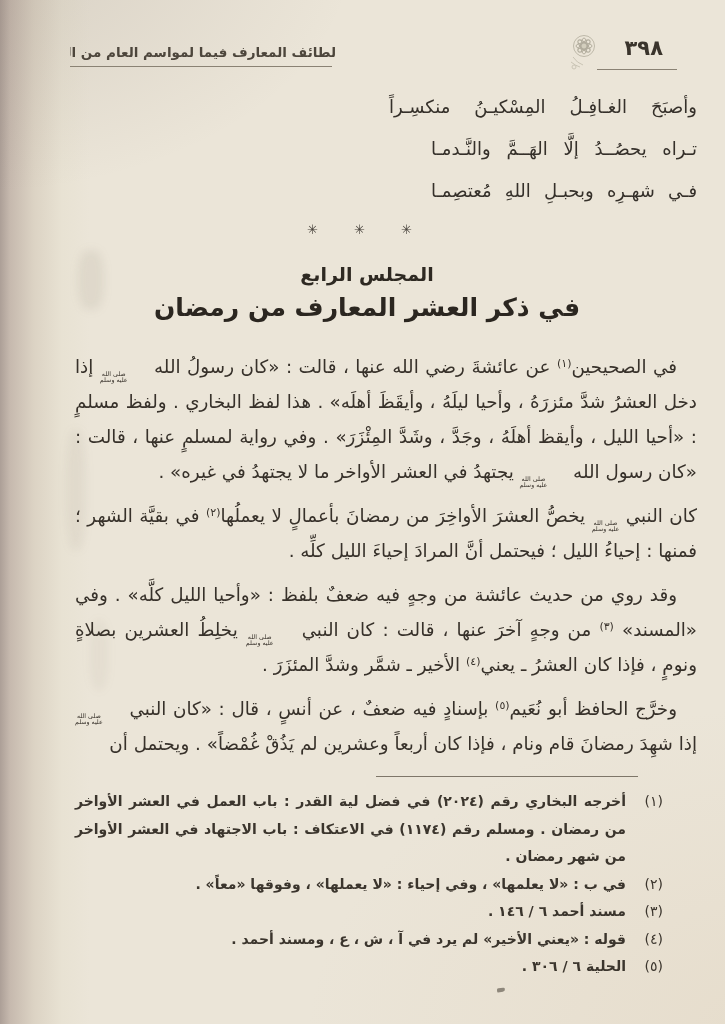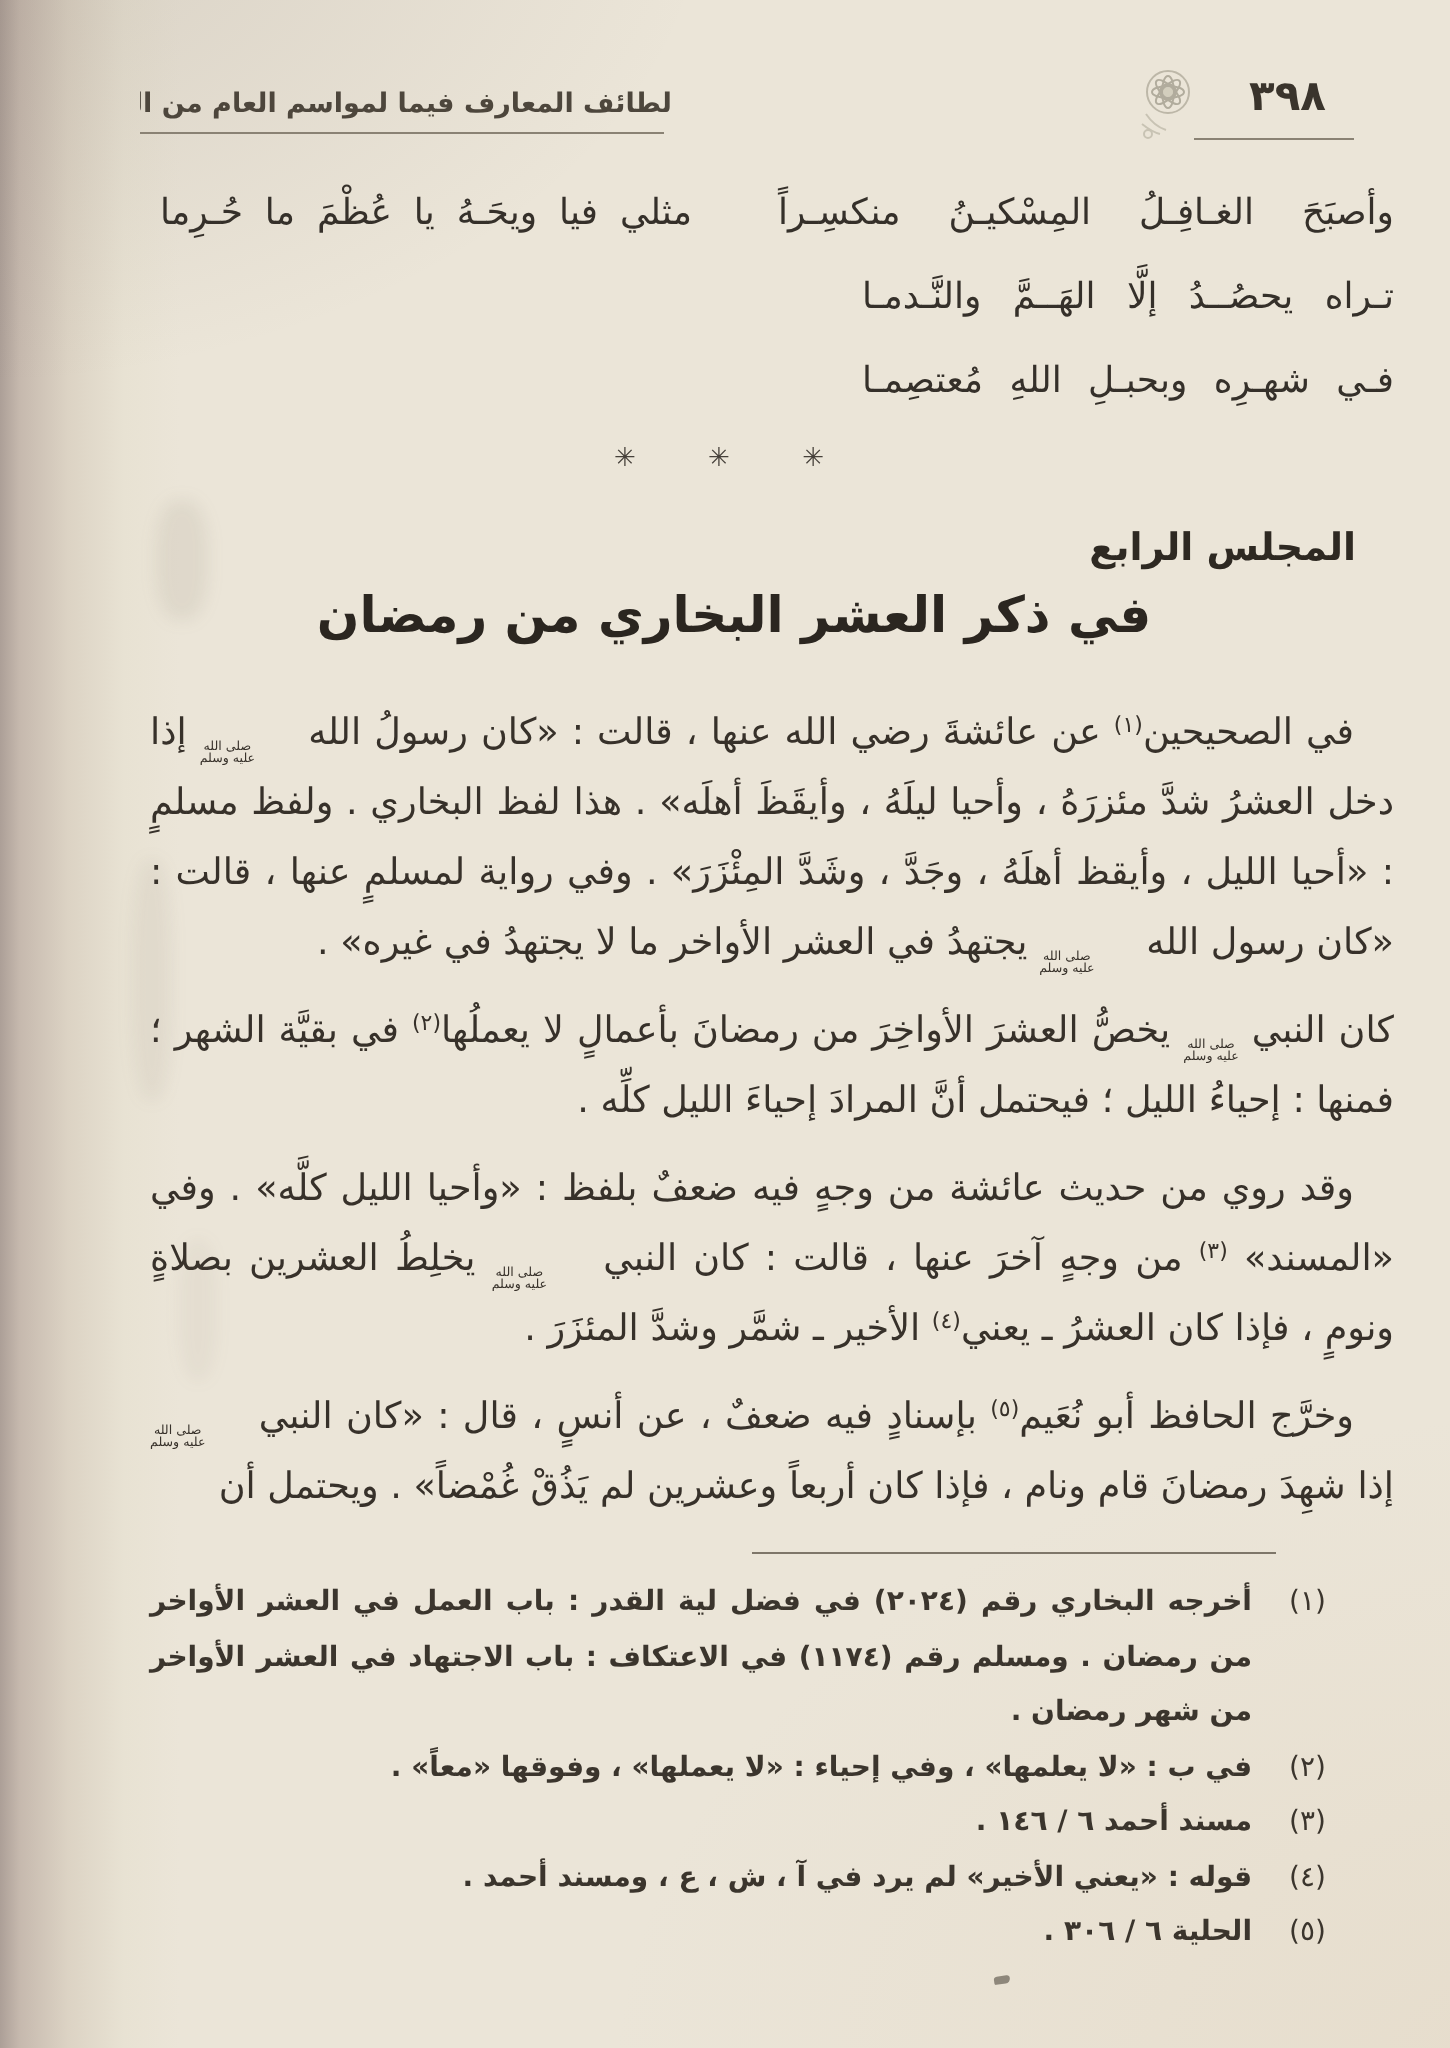--- a/index.html
+++ b/index.html
@@ -33,21 +33,21 @@
   .verse{display:flex;justify-content:space-between;align-items:baseline;height:42px;}
   .hemi{font-size:18px;line-height:42px;text-align:justify;text-align-last:justify;color:#35302a;}
   .hemi-first{width:308px;}
   .hemi-second{width:266px;margin-left:5px;}
   .divider{
     margin-top:10px;text-align:center;transform:translateX(-26px);
     font-size:13px;color:#46403a;word-spacing:30px;letter-spacing:1px;
   }
   
   .kicker{
-    margin:26px 0 0 0;transform:translateX(-19px);
+    margin:26px 0 0 0;text-align:center;transform:translateX(-19px);
     font-size:19px;font-weight:bold;color:#2e2922;
   }
   .section-title{
     margin:8px 0 0 0;text-align:center;transform:translateX(-19px);
     font-size:25px;font-weight:bold;color:#2b2620;letter-spacing:.3px;
   }
   
   .para{
     margin:0;font-size:18.3px;line-height:35px;text-align:justify;color:#37312a;
   }
@@ -107,34 +107,33 @@
     <div class="num-rule"></div>
     <div class="running-title">لطائف المعارف فيما لمواسم العام من الوظائف</div>
     <div class="title-rule"></div>
   </div>
 
   <div class="content">
 
     <div class="poem">
       <div class="verse">
         <div class="hemi hemi-first">وأصبَحَ الغـافِـلُ المِسْكيـنُ منكسِـراً</div>
-        <div class="hemi hemi-second">مثلي فيا ويحَـهُ يا عُظْمَ ما حُـرِما</div>
       </div>
       <div class="verse">
         <div class="hemi hemi-second">تـراه يحصُــدُ إلَّا الهَــمَّ والنَّـدمـا</div>
       </div>
       <div class="verse">
         <div class="hemi hemi-second">فـي شهـرِه وبحبـلِ اللهِ مُعتصِمـا</div>
       </div>
     </div>
 
     <div class="divider">✳ ✳ ✳</div>
 
     <h2 class="kicker">المجلس الرابع</h2>
-    <h1 class="section-title">في ذكر العشر البخاري من رمضان</h1>
+    <h1 class="section-title">في ذكر العشر المعارف من رمضان</h1>
 
     <div class="body-block">
       <p class="para indent">في الصحيحين<sup class="fnm">(١)</sup> عن عائشةَ رضي الله عنها ، قالت : «كان رسولُ الله <span class="saw">
             <b>صلى الله</b>
             <b>عليه وسلم</b>
           </span> إذا دخل العشرُ شدَّ مئزرَهُ ، وأحيا ليلَهُ ، وأيقَظَ أهلَه» . هذا لفظ البخاري . ولفظ مسلمٍ : «أحيا الليل ، وأيقظ أهلَهُ ، وجَدَّ ، وشَدَّ المِئْزَرَ» . وفي رواية لمسلمٍ عنها ، قالت : «كان رسول الله <span class="saw">
             <b>صلى الله</b>
             <b>عليه وسلم</b>
           </span> يجتهدُ في العشر الأواخر ما لا يجتهدُ في غيره» .</p>
       <p class="para">كان النبي <span class="saw">

